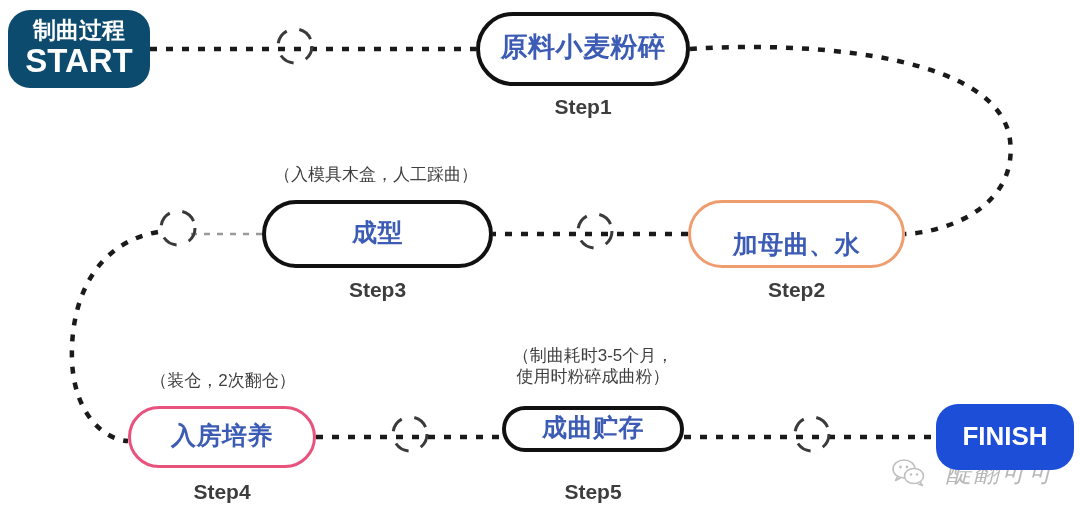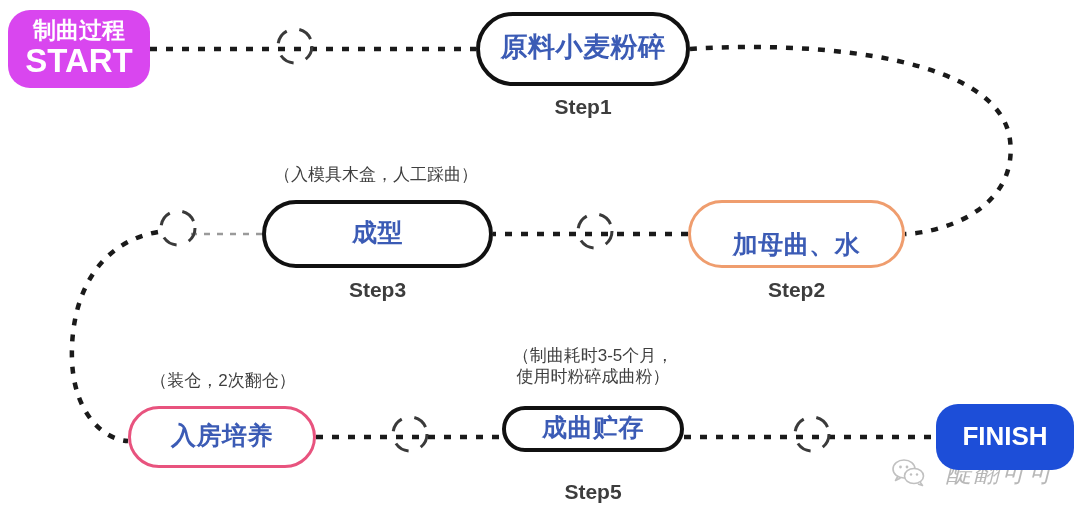--- a/index.html
+++ b/index.html
@@ -125,21 +125,21 @@
 
     <path d="M 684 437 L 936 437" fill="none" stroke="#1a1a1a" stroke-width="4.5" stroke-linecap="butt" stroke-dasharray="7 9"></path>
 
     <circle cx="295" cy="46" r="17" fill="none" stroke="#3a3a3a" stroke-width="3" stroke-dasharray="15 13" stroke-linecap="butt"></circle>
     <circle cx="595" cy="231" r="17" fill="none" stroke="#3a3a3a" stroke-width="3" stroke-dasharray="15 13" stroke-linecap="butt"></circle>
     <circle cx="178" cy="228" r="17" fill="none" stroke="#3a3a3a" stroke-width="3" stroke-dasharray="15 13" stroke-linecap="butt"></circle>
     <circle cx="410" cy="434" r="17" fill="none" stroke="#3a3a3a" stroke-width="3" stroke-dasharray="15 13" stroke-linecap="butt"></circle>
     <circle cx="812" cy="434" r="17" fill="none" stroke="#3a3a3a" stroke-width="3" stroke-dasharray="15 13" stroke-linecap="butt"></circle>
   </svg>
 
-  <div class="badge" id="start-badge" style="left:8px; top:10px; width:142px; height:78px; background:#d946ef;">
+  <div class="badge" id="start-badge" style="left:8px; top:10px; width:142px; height:78px; background:#0c4a6e;">
     <div class="badge-line" style="font-size:23px;">制曲过程</div>
     <div class="badge-line" style="font-size:33px;">START</div>
   </div>
 
   <div class="node" style="left:476px; top:12px; width:214px; height:74px; border-width:4px; border-color:#111111;">
     <span class="node-label" style="font-size:27px; color:#3b5bb5;">原料小麦粉碎</span>
   </div>
   <div class="step-caption" style="left:476px; top:95px; width:214px;">Step1</div>
 
   <div class="node" style="left:688px; top:200px; width:217px; height:68px; border-width:3.5px; border-color:#ef9d6e;">
@@ -150,20 +150,21 @@
   <div class="annotation" style="left:256px; top:164px; width:240px;">（入模具木盒，人工踩曲）</div>
   <div class="node" style="left:262px; top:200px; width:231px; height:68px; border-width:4px; border-color:#111111;">
     <span class="node-label" style="font-size:25px; color:#3b5bb5;">成型</span>
   </div>
   <div class="step-caption" style="left:262px; top:278px; width:231px;">Step3</div>
 
   <div class="annotation" style="left:128px; top:370px; width:190px;">（装仓，2次翻仓）</div>
   <div class="node" style="left:128px; top:406px; width:188px; height:62px; border-width:3.5px; border-color:#e8537e;align-items:center;">
     <span class="node-label" style="font-size:25px; color:#3b5bb5;">入房培养</span>
   </div>
+  <div class="step-caption" style="left:128px; top:480px; width:188px;">Step4</div>
 
   <div class="annotation" style="left:483px; top:345px; width:220px;">
     <div>（制曲耗时3-5个月，</div>
     <div>使用时粉碎成曲粉）</div>
   </div>
   <div class="node" style="left:502px; top:406px; width:182px; height:46px; border-width:4px; border-color:#111111;">
     <span class="node-label" style="font-size:25px; color:#3b5bb5;">成曲贮存</span>
   </div>
   <div class="step-caption" style="left:502px; top:480px; width:182px;">Step5</div>
 

